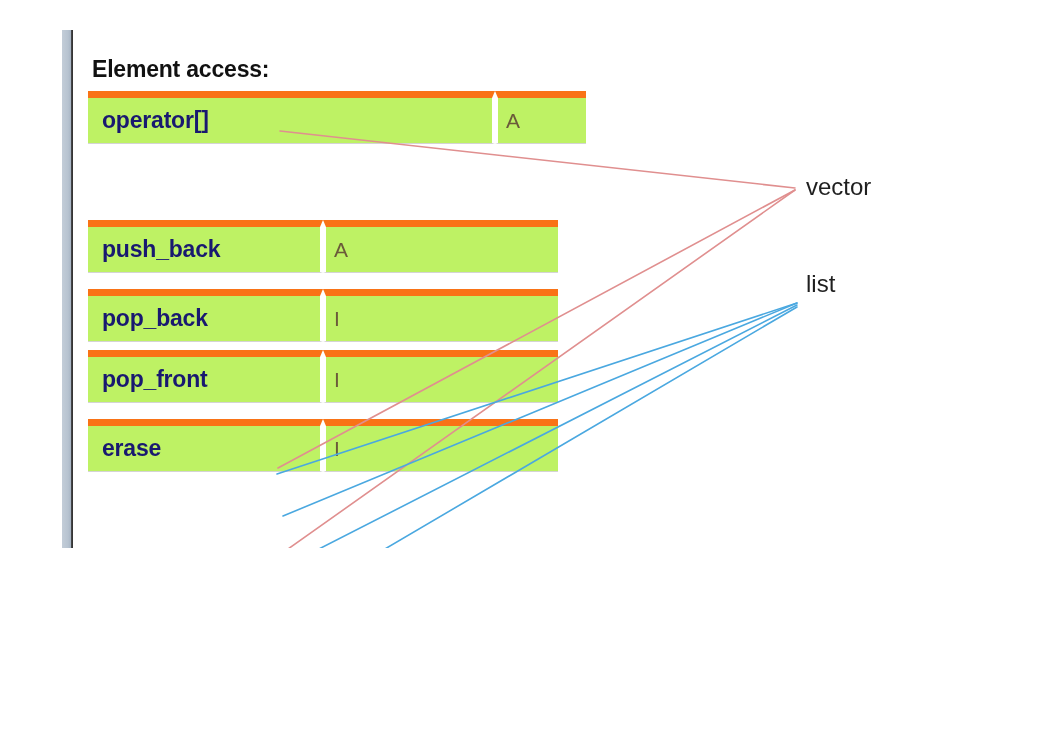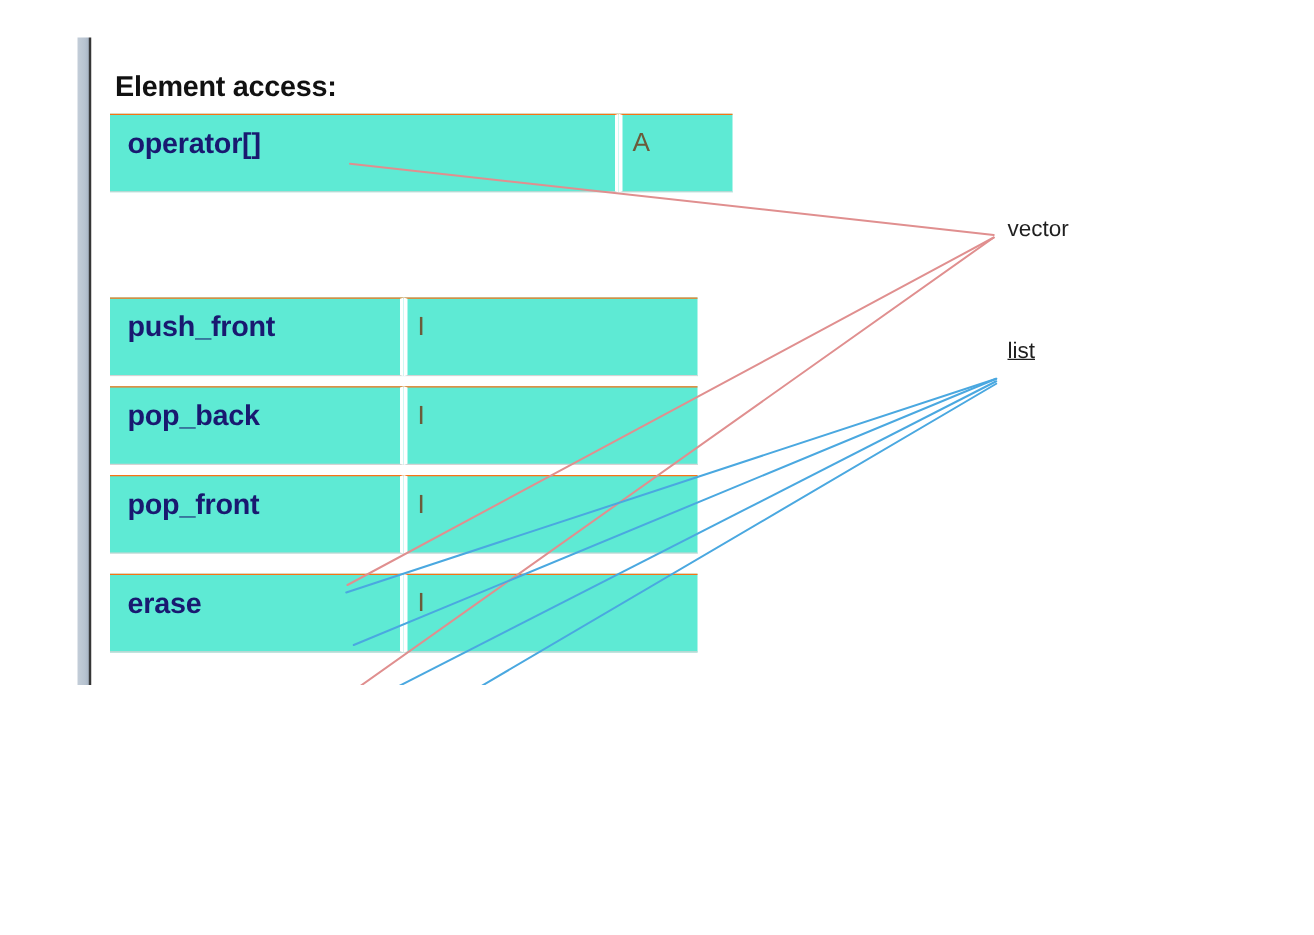--- a/index.html
+++ b/index.html
@@ -53,24 +53,24 @@
   .fn-table {
     border-collapse: separate;
     border-spacing: 0;
     width: 470px;
     table-layout: fixed;
   }
   .fn-row {
     height: 45px;
   }
   .fn-row td {
-    background: #5eead4;
-    border-top: 1px solid #f97316;
+    background: #bef264;
+    border-top: 7px solid #f97316;
     border-bottom: 1px solid #d4d4d4;
-    padding: 0 0 16px 14px;
+    padding: 0 0 0 14px;
     vertical-align: middle;
     height: 45px;
     overflow: hidden;
     white-space: nowrap;
   }
   .fn-row td.cell-name {
     width: 390px;
     border-right: 3px solid #ffffff;
   }
   .fn-row td.cell-desc {
@@ -106,27 +106,27 @@
   #annotations {
     position: absolute;
     left: 0;
     top: 0;
     width: 1051px;
     height: 748px;
     pointer-events: none;
   }
   .anno-label {
     position: absolute;
-    font-size: 18px;
+    font-size: 24px;
     color: #1f1f1f;
     font-family: "Liberation Sans", "DejaVu Sans", sans-serif;
     white-space: nowrap;
   }
   #label-vector { left: 806px; top: 173px; }
-  #label-list   { left: 806px; top: 270px; text-decoration: underline; }
+  #label-list   { left: 806px; top: 270px; }
 </style>
 </head>
 <body>
 
 <div id="page">
 
   <div id="left-bar"></div>
 
   <div id="content">
 
@@ -154,27 +154,27 @@
     </div>
 
     <div class="section-gap"></div>
 
     <div class="section">
       <table class="fn-table">
         <tbody>
           <tr class="row-gap">
               <td colspan="2"></td>
             </tr>
-          <tr class="row-gap">
-              <td colspan="2"></td>
-            </tr>
-          <tr class="fn-row">
-            <td class="cell-name"><span class="fn-name">push_front</span></td>
-            <td class="cell-desc"><span class="fn-desc">I</span></td>
-          </tr>
+          <tr class="fn-row">
+            <td class="cell-name"><span class="fn-name">push_back</span></td>
+            <td class="cell-desc"><span class="fn-desc">A</span></td>
+          </tr>
+          <tr class="row-gap">
+              <td colspan="2"></td>
+            </tr>
           <tr class="row-gap">
               <td colspan="2"></td>
             </tr>
           <tr class="fn-row">
             <td class="cell-name"><span class="fn-name">pop_back</span></td>
             <td class="cell-desc"><span class="fn-desc">I</span></td>
           </tr>
           <tr class="row-gap">
               <td colspan="2"></td>
             </tr>

